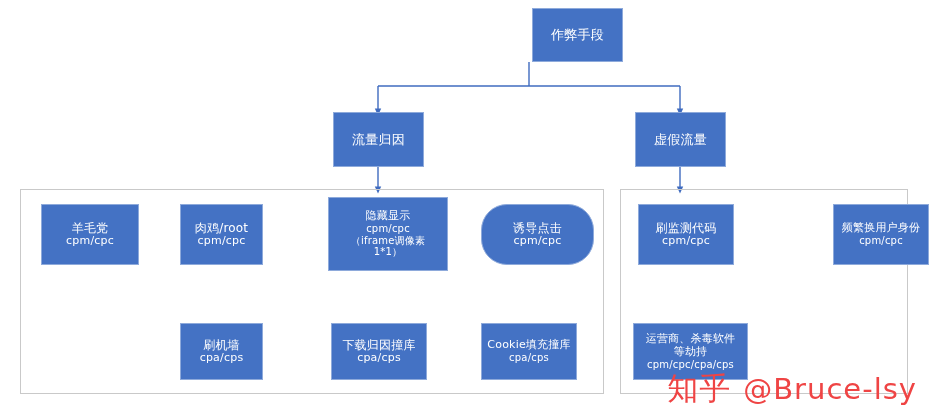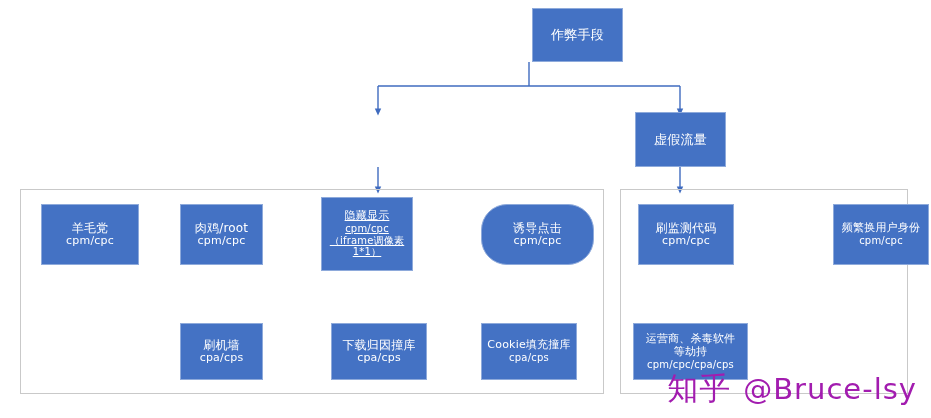--- a/index.html
+++ b/index.html
@@ -64,21 +64,21 @@
   .node.dense .l-cn { font-size: 11px; }
   .node.dense .l-tiny { font-size: 10px; }
   
   #watermark {
     position: absolute;
     right: 14px;
     bottom: 8px;
     display: flex;
     align-items: center;
     gap: 12px;
-    color: #a21caf;
+    color: #ef4444;
     font-size: 30px;
     letter-spacing: 1px;
     white-space: nowrap;
     user-select: none;
   }
   #watermark .wm-logo { font-size: 31px; }
   #watermark .wm-handle { font-size: 29px; }
 </style>
 </head>
 <body>
@@ -105,36 +105,39 @@
     <path d="M680,167 L680,190" stroke="#3F6BBF" stroke-width="1.4" fill="none" marker-end="url(#arrowhead)"></path>
   </svg>
 
   <div class="group-box" style="left:20px; top:189px; width:584px; height:205px;"></div>
   <div class="group-box" style="left:620px; top:189px; width:288px; height:205px;"></div>
 
   <div class="node top" style="left:484px; top:8px; width:91px; height:54px;margin-left:48px;">
     <span class="l-cn">作弊手段</span>
   </div>
 
+  <div class="node mid" style="left:333px; top:112px; width:91px; height:55px;">
+    <span class="l-cn">流量归因</span>
+  </div>
 
   <div class="node mid" style="left:635px; top:112px; width:91px; height:55px;">
     <span class="l-cn">虚假流量</span>
   </div>
 
   <div class="node" style="left:41px; top:204px; width:98px; height:61px;">
     <span class="l-cn">羊毛党</span>
     <span class="l-tiny">cpm/cpc</span>
   </div>
 
   <div class="node" style="left:180px; top:204px; width:83px; height:61px;">
     <span class="l-cn">肉鸡/root</span>
     <span class="l-tiny">cpm/cpc</span>
   </div>
 
-  <div class="node dense" style="left:321px; top:197px; width:92px; height:74px;text-decoration:underline;">
+  <div class="node dense" style="left:328px; top:197px; width:120px; height:74px;">
     <span class="l-cn">隐藏显示</span>
     <span class="l-tiny">cpm/cpc</span>
     <span class="l-tiny">（iframe调像素</span>
     <span class="l-tiny">1*1）</span>
   </div>
 
   <div class="node" style="left:481px; top:204px; width:113px; height:61px;border-radius:26px;">
     <span class="l-cn">诱导点击</span>
     <span class="l-tiny">cpm/cpc</span>
   </div>

